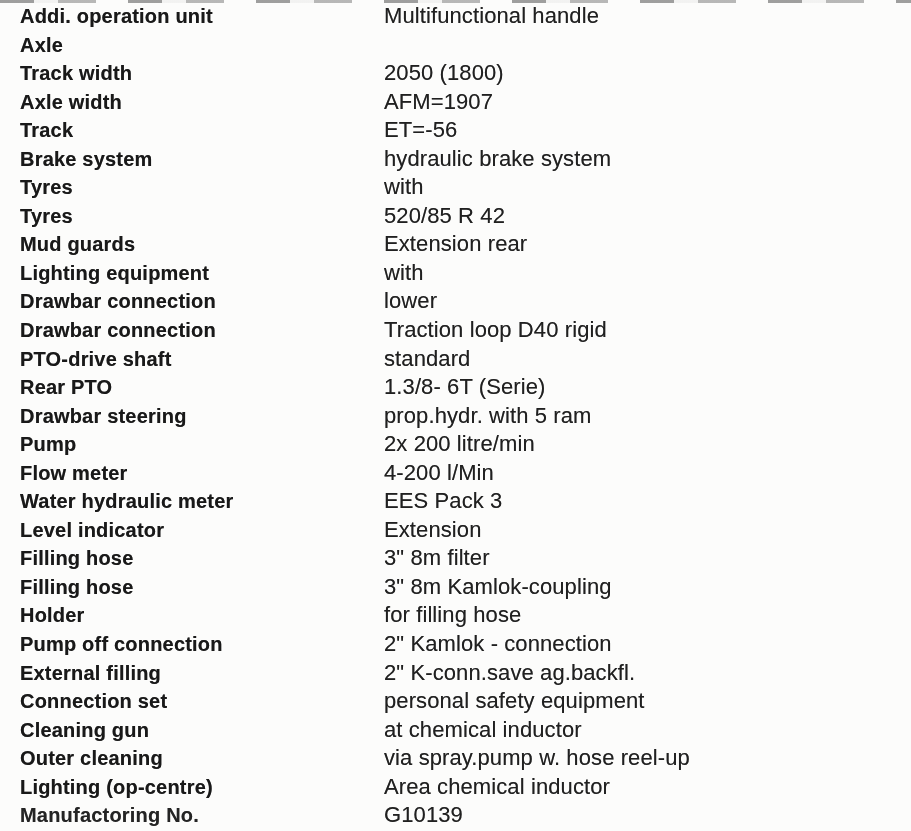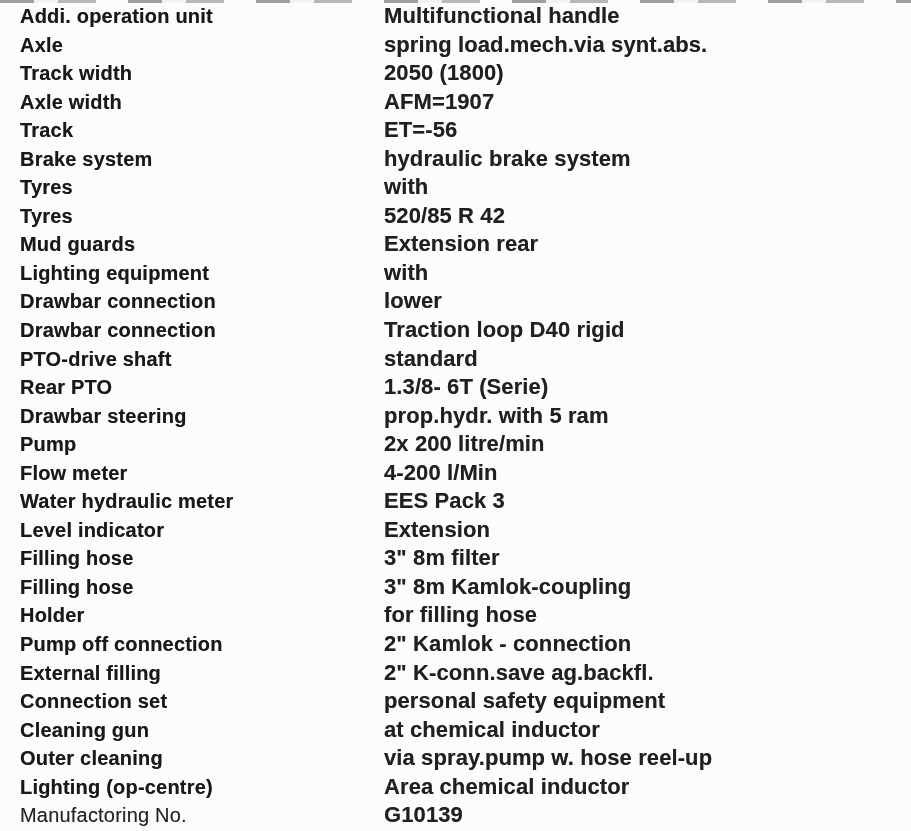--- a/index.html
+++ b/index.html
@@ -47,47 +47,46 @@
     width: 384px;
     padding-left: 20px;
     box-sizing: border-box;
     font-size: 20px;
     font-weight: bold;
     color: #191919;
     letter-spacing: 0.2px;
     text-shadow: 0 0 0.6px rgba(20,20,20,0.55);
   }
   .spec-label.regular {
-    font-weight: normal;
+    font-weight: bold;
     color: #242424;
     text-shadow: 0 0 0.4px rgba(30,30,30,0.4);
   }
   .spec-value {
     display: inline-block;
     font-size: 22px;
-    font-weight: bold;
+    font-weight: normal;
     color: #202020;
     letter-spacing: 0.1px;
     text-shadow: 0 0 0.5px rgba(30,30,30,0.45);
   }
 </style>
 </head>
 <body>
 
 <div class="scan-artifact-top"></div>
 
 <div class="spec-table">
   <div class="spec-row">
     <span class="spec-label">Addi. operation unit</span>
     <span class="spec-value">Multifunctional handle</span>
   </div>
 
   <div class="spec-row">
     <span class="spec-label">Axle</span>
-    <span class="spec-value">spring load.mech.via synt.abs.</span>
   </div>
 
   <div class="spec-row">
     <span class="spec-label">Track width</span>
     <span class="spec-value">2050 (1800)</span>
   </div>
 
   <div class="spec-row">
     <span class="spec-label">Axle width</span>
     <span class="spec-value">AFM=1907</span>

